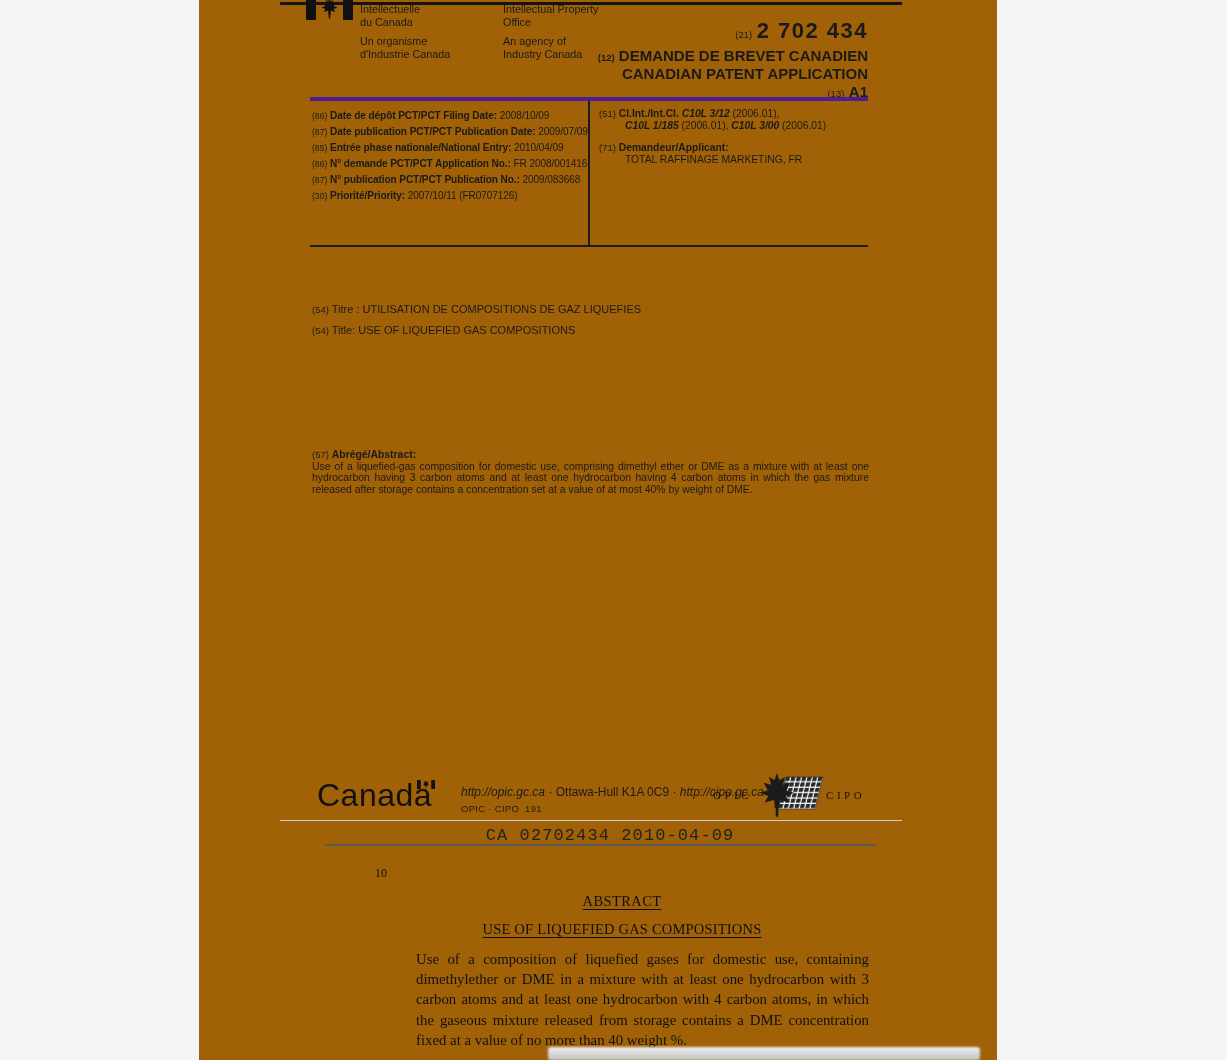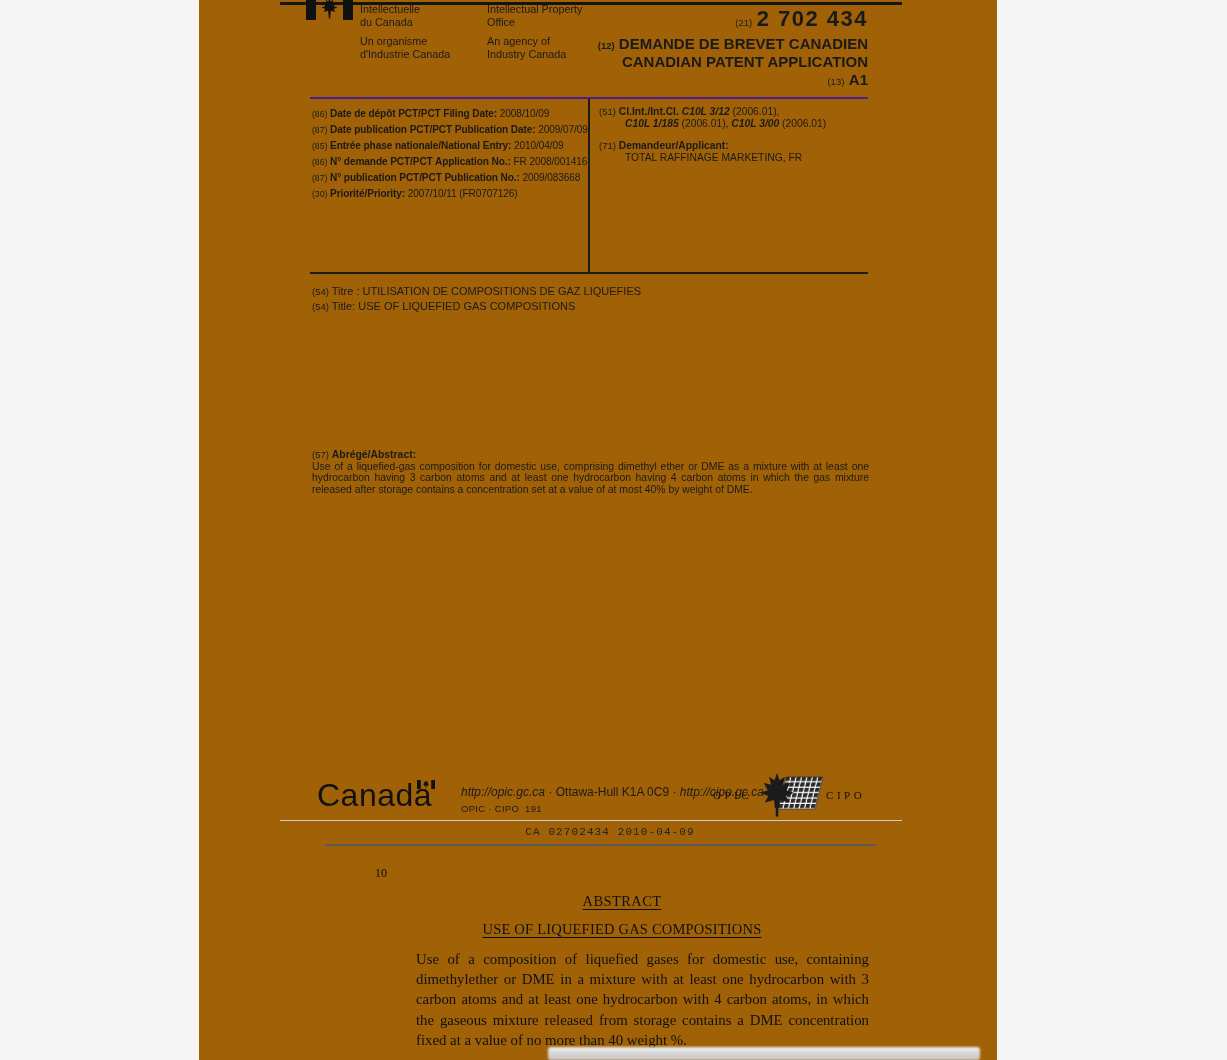--- a/index.html
+++ b/index.html
@@ -11,67 +11,67 @@
   .page{position:absolute;left:199px;top:0;width:798px;height:1060px;background:#a16207;}
   .abs{position:absolute;}
 
   
   .top-rule{left:81px;top:2px;width:622px;height:3px;background:#141414;}
   .flag-wrap{left:107px;top:0;width:47px;height:20px;overflow:hidden;}
 
   
   .agency{top:3px;font-size:10.8px;line-height:12.6px;letter-spacing:0;}
   .agency-fr{left:161px;}
-  .agency-en{left:288px;}
+  .agency-en{left:304px;}
   .agency .grp2{margin-top:7px;}
 
   
-  .pub-block{right:129px;top:6px;text-align:right;white-space:nowrap;}
+  .pub-block{right:129px;top:18px;text-align:right;white-space:nowrap;}
   .code-sm{font-size:9.5px;color:#1a1a1a;letter-spacing:0;}
   .pub-num{font-size:22px;font-weight:bold;letter-spacing:1.5px;}
   .doc-type{font-size:15px;font-weight:bold;line-height:15.5px;margin-top:4px;}
   .kind-row{margin-top:2px;}
   .kind-code{font-size:15px;font-weight:bold;}
 
   
-  .biblio{left:111px;top:97px;width:558px;height:177px;
-    border-top:2px solid #4c1d95;border-bottom:2px solid #1c1c1c;
+  .biblio{left:111px;top:97px;width:558px;height:150px;
+    border-top:4px solid #4c1d95;border-bottom:2px solid #1c1c1c;
     display:flex;box-sizing:border-box;}
   .bib-left{width:280px;box-sizing:border-box;border-right:2px solid #1c1c1c;padding:7px 4px 0 2px;}
   .bib-right{flex:1;padding:7px 0 0 9px;}
   .bib-entry{font-size:10.1px;line-height:16px;white-space:nowrap;letter-spacing:-0.1px;}
   .bib-entry .code-sm{font-size:8.6px;}
   .bib-group{margin-bottom:9px;font-size:10.3px;line-height:12.3px;}
   .bib-indent{padding-left:26px;}
   .lbl{font-weight:bold;}
   .cls{font-weight:bold;font-style:italic;}
 
   
-  .titles{left:113px;top:284px;font-size:11px;line-height:14px;white-space:nowrap;}
+  .titles{left:113px;top:299px;font-size:11px;line-height:20px;white-space:nowrap;}
 
   
   .abstract{left:113px;top:449px;width:557px;font-size:10.4px;line-height:11.4px;}
   .abstract .body{text-align:justify;margin-top:0.5px;}
 
   
   .wordmark{left:118px;top:777px;font-family:Liberation Sans, sans-serif;font-size:32px;letter-spacing:0.5px;color:#111;}
   .wordmark .wm-inner{position:relative;display:inline-block;}
   .mini-flag{position:absolute;right:-3px;top:3px;width:18px;height:9px;}
   .addr-block{left:214px;top:785px;width:300px;font-family:Liberation Sans, sans-serif;margin-left:48px;}
   .addr-line{font-size:12px;white-space:nowrap;}
   .addr-line .it{font-style:italic;}
   .form-code{font-size:9.5px;margin-top:4px;letter-spacing:0.3px;white-space:pre;}
   .opic-logo{left:514px;top:772px;width:150px;height:46px;display:flex;align-items:center;
     font-family:"Liberation Serif",serif;font-size:11px;letter-spacing:3.5px;color:#111;}
   .opic-logo svg{flex:0 0 auto;}
 
   
   .break-line{left:81px;top:820px;width:622px;height:1px;background:#cdcdcd;}
   .stamp{left:248px;top:826px;width:326px;text-align:center;
-    font-family:"Liberation Mono",monospace;font-size:11px;letter-spacing:1.1px;color:#222;}
+    font-family:"Liberation Mono",monospace;font-size:17px;letter-spacing:1.1px;color:#222;}
   .stamp-rule{left:126px;top:844px;width:551px;height:1.5px;background:#5a5a5a;}
 
   
   .p2{left:176px;top:866px;width:494px;font-family:"Liberation Serif",serif;color:#101010;}
   .p2-pagenum{text-align:left;font-size:12px;line-height:14px;}
   .p2-heading{text-align:center;margin-top:13px;font-size:14.5px;letter-spacing:0.4px;
     text-decoration:underline;text-underline-offset:2.5px;}
   .p2-subheading{text-align:center;margin-top:11px;font-size:14.5px;letter-spacing:0.2px;
     text-decoration:underline;text-underline-offset:2.5px;}
   .p2-body{margin-top:11px;font-size:14.8px;line-height:20.2px;text-align:justify;margin-left:41px;}

